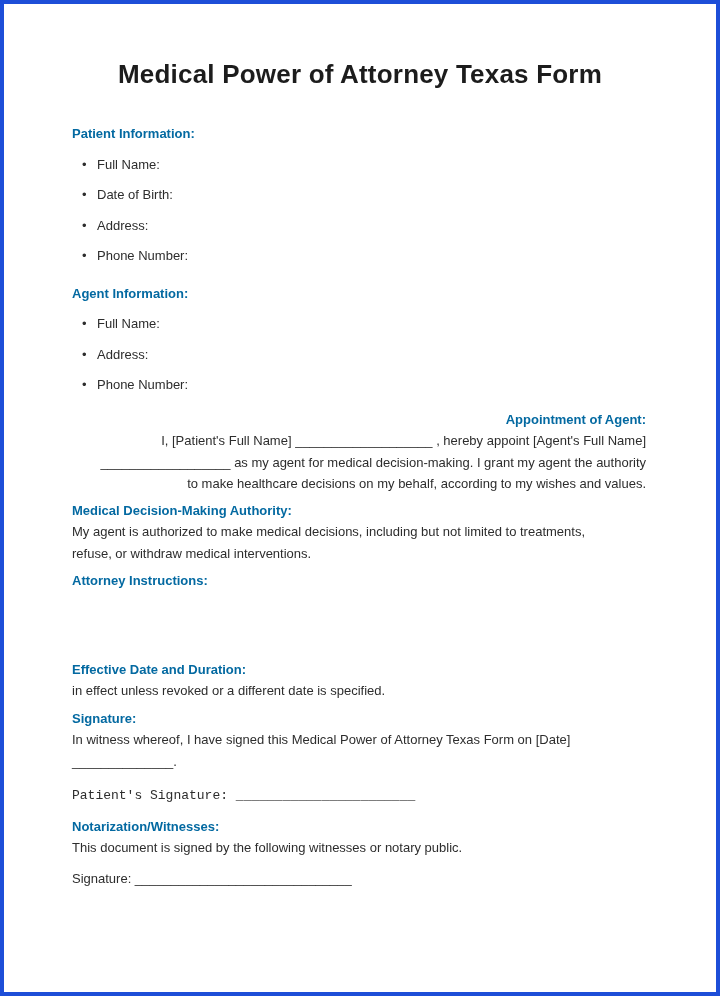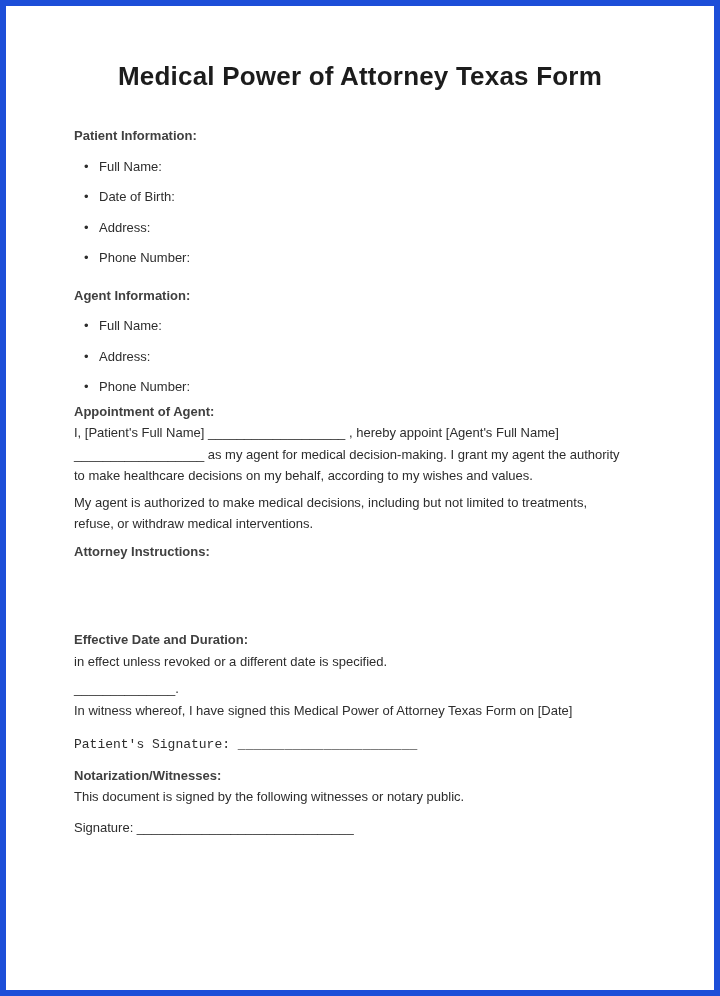--- a/index.html
+++ b/index.html
@@ -6,60 +6,60 @@
     margin: 0;
     padding: 0;
     background: #ffffff;
   }
   .page {
     position: relative;
     width: 720px;
     height: 996px;
     box-sizing: border-box;
     background: #ffffff;
-    border: 6px solid #1d4ed8;
+    border: 4px solid #1d4ed8;
     font-family: "Liberation Sans", sans-serif;
     color: #2d2d2d;
     overflow: hidden;
   }
   .title {
     margin: 55px 0 0 0;
     text-align: center;
     font-size: 26px;
     font-weight: 700;
     color: #1c1c1c;
     letter-spacing: 0.2px;
   }
   .content {
     padding: 0 70px 0 68px;
     font-size: 13px;
     line-height: 21.5px;
   }
   section { margin: 0; }
-  .heading { font-weight: 700; color: #404040; }
+  .heading { font-weight: 700; color: #0369a1; }
   ul.bullet-list {
     list-style: none;
     margin: 0;
     padding: 0;
   }
   ul.bullet-list li {
     position: relative;
     padding-left: 25px;
     margin-top: 9px;
   }
   ul.bullet-list li::before {
     content: "\2022";
     position: absolute;
     left: 10px;
     top: 0;
   }
   .line { white-space: nowrap; }
   #sec-patient      { margin-top: 33px; }
   #sec-agent        { margin-top: 16px; }
-  #sec-appointment  { margin-top: 3px; }
+  #sec-appointment  { margin-top: 13px; text-align: right; }
   #sec-authority    { margin-top: 5px; }
   #sec-special      { margin-top: 6px; }
   #sec-effective    { margin-top: 67px; }
   #sec-signature    { margin-top: 6px; }
   .patient-sig      { margin-top: 13px; font-family: Liberation Mono, monospace; }
   #sec-notarization { margin-top: 9px; }
   .notary-sig       { margin-top: 9px; }
 </style>
 </head>
 <body>
@@ -90,36 +90,38 @@
     </section>
 
     <section id="sec-appointment">
       <div class="heading">Appointment of Agent:</div>
       <div class="line">I, [Patient's Full Name] ___________________ , hereby appoint [Agent's Full Name]</div>
       <div class="line">__________________ as my agent for medical decision-making. I grant my agent the authority</div>
       <div class="line">to make healthcare decisions on my behalf, according to my wishes and values.</div>
     </section>
 
     <section id="sec-authority">
+      <div class="heading">Medical Decision-Making Authority:</div>
       <div class="line">My agent is authorized to make medical decisions, including but not limited to treatments,</div>
       <div class="line">refuse, or withdraw medical interventions.</div>
     </section>
 
     <section id="sec-special">
       <div class="heading">Attorney Instructions:</div>
     </section>
 
     <section id="sec-effective">
       <div class="heading">Effective Date and Duration:</div>
       <div class="line">in effect unless revoked or a different date is specified.</div>
     </section>
 
     <section id="sec-signature">
+      <div class="heading">Signature:</div>
+      <div class="line">In witness whereof, I have signed this Medical Power of Attorney Texas Form on [Date]</div>
       <div class="line">______________.</div>
-      <div class="line">In witness whereof, I have signed this Medical Power of Attorney Texas Form on [Date]</div>
       <div class="line patient-sig">Patient's Signature: _______________________</div>
     </section>
 
     <section id="sec-notarization">
       <div class="heading">Notarization/Witnesses:</div>
       <div class="line">This document is signed by the following witnesses or notary public.</div>
       <div class="line notary-sig">Signature: ______________________________</div>
     </section>
 
   </div>

